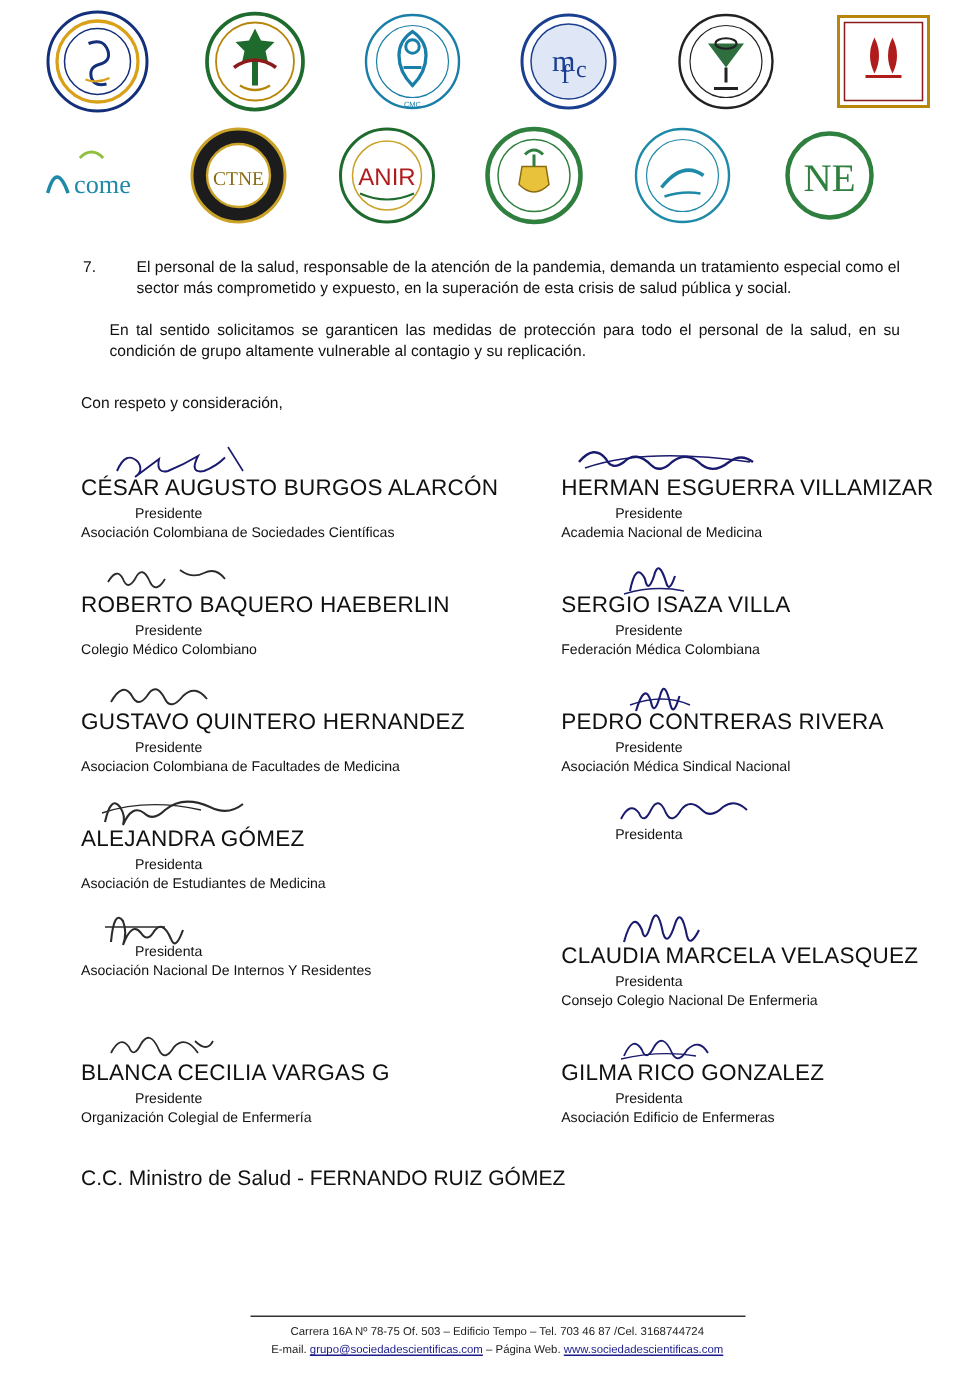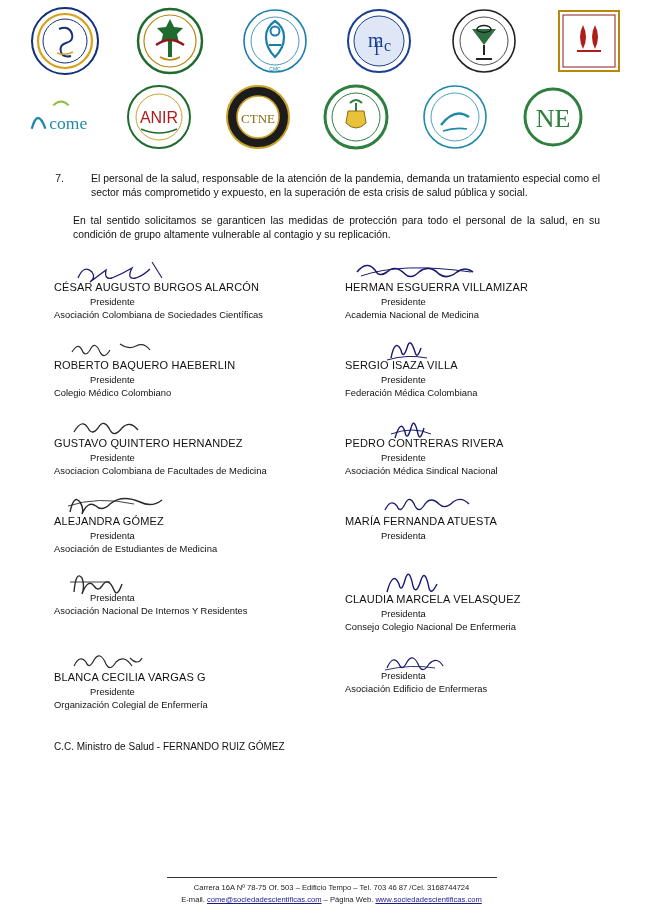--- a/index.html
+++ b/index.html
@@ -82,40 +82,40 @@
   .sig-ink {
     position: absolute;
     top: -2px;
     left: 6px;
     height: 32px;
     width: 180px;
     overflow: visible;
     pointer-events: none;
   }
   .sig-name {
-    font-size: 11px;
+    font-size: 15px;
     letter-spacing: .15px;
     color: #111;
     white-space: nowrap;
   }
   .sig-role {
     font-size: 9.4px;
     color: #111;
     padding-left: 36px;
   }
   .sig-org {
     font-size: 9.4px;
     color: #111;
     white-space: nowrap;
   }
 
   .cc-line {
     margin-top: 16px;
     padding-left: 4px;
-    font-size: 10px;
+    font-size: 14px;
     color: #111;
   }
 
   
   .footer {
     position: absolute;
     left: 13px;
     right: 0;
     bottom: 14px;
     text-align: center;
@@ -212,32 +212,32 @@
     <div class="logo">
       <svg width="76" height="52" viewBox="0 0 76 52">
         <path d="M8 38 q6 -22 14 0" fill="none" stroke="#1f8aa8" stroke-width="2.4"></path>
         <text x="26" y="38" font-size="18" fill="#1f8aa8" font-family="Liberation Serif, serif">come</text>
         <path d="M30 14 q8 -8 16 0" fill="none" stroke="#8fbf3f" stroke-width="2"></path>
       </svg>
     </div>
 
     <div class="logo">
       <svg width="72" height="72" viewBox="0 0 72 72">
+        <circle cx="36" cy="36" r="31" fill="#1c1c1c" stroke="#c9a227" stroke-width="2"></circle>
+        <circle cx="36" cy="36" r="21" fill="#ffffff" stroke="#c9a227" stroke-width="1.6"></circle>
+        <text x="36" y="42" font-size="13" text-anchor="middle" fill="#8b6b12" font-family="Liberation Serif, serif">CTNE</text>
+      </svg>
+    </div>
+
+    <div class="logo">
+      <svg width="72" height="72" viewBox="0 0 72 72">
         <circle cx="36" cy="36" r="31" fill="#ffffff" stroke="#1f6b2e" stroke-width="2"></circle>
         <circle cx="36" cy="36" r="23" fill="#ffffff" stroke="#c9a227" stroke-width="1"></circle>
         <text x="36" y="42" font-size="16" text-anchor="middle" fill="#b01c1c" font-family="Liberation Sans, sans-serif">ANIR</text>
         <path d="M18 48 q18 8 36 0" fill="none" stroke="#1f6b2e" stroke-width="1.4"></path>
-      </svg>
-    </div>
-
-    <div class="logo">
-      <svg width="72" height="72" viewBox="0 0 72 72">
-        <circle cx="36" cy="36" r="31" fill="#1c1c1c" stroke="#c9a227" stroke-width="2"></circle>
-        <circle cx="36" cy="36" r="21" fill="#ffffff" stroke="#c9a227" stroke-width="1.6"></circle>
-        <text x="36" y="42" font-size="13" text-anchor="middle" fill="#8b6b12" font-family="Liberation Serif, serif">CTNE</text>
       </svg>
     </div>
 
     <div class="logo">
       <svg width="72" height="72" viewBox="0 0 72 72">
         <circle cx="36" cy="36" r="31" fill="#ffffff" stroke="#2f7f3f" stroke-width="3"></circle>
         <circle cx="36" cy="36" r="24" fill="#ffffff" stroke="#2f7f3f" stroke-width="1"></circle>
         <path d="M26 42 q10 10 20 0 l-2 -12 h-16 z" fill="#e8c23a" stroke="#8b6b12" stroke-width="1"></path>
         <path d="M36 30 v-8" stroke="#2f7f3f" stroke-width="2"></path>
         <path d="M30 22 q6 -6 12 0" fill="none" stroke="#2f7f3f" stroke-width="2"></path>
@@ -265,20 +265,21 @@
 
 <div class="content">
 
   <div class="numbered">
     <div class="num">7.</div>
     <div class="txt">El personal de la salud, responsable de la atención de la pandemia, demanda un tratamiento especial como el sector más comprometido y expuesto, en la superación de esta crisis de salud pública y social.</div>
   </div>
 
   <div class="para">En tal sentido solicitamos se garanticen las medidas de protección para todo el personal de la salud, en su condición de grupo altamente vulnerable al contagio y su replicación.</div>
 
+  <div class="closing">Con respeto y consideración,</div>
 
   <div class="sig-grid">
 
     <div class="sig-block">
       <svg class="sig-ink" viewBox="0 0 180 32">
         <path d="M18 24 q6 -14 14 -6 q4 6 -2 10 q8 -6 16 -12 q-2 10 6 8 q10 -4 20 -10 q-6 12 4 10 q8 -3 14 -9" fill="none" stroke="#1a1a6e" stroke-width="1.3"></path>
         <path d="M92 8 l10 16" fill="none" stroke="#1a1a6e" stroke-width="1.1"></path>
       </svg>
       <div class="sig-name">CÉSAR AUGUSTO BURGOS ALARCÓN</div>
       <div class="sig-role">Presidente</div>
@@ -341,21 +342,20 @@
       </svg>
       <div class="sig-name">ALEJANDRA GÓMEZ</div>
       <div class="sig-role">Presidenta</div>
       <div class="sig-org">Asociación de Estudiantes de Medicina</div>
     </div>
 
     <div class="sig-block">
       <svg class="sig-ink" viewBox="0 0 180 32">
         <path d="M34 22 q6 -12 12 -4 q3 8 8 -2 q5 -10 10 2 q4 8 10 -2 q6 -8 14 0 q6 6 14 -2 q8 -6 16 2" fill="none" stroke="#1a1a6e" stroke-width="1.3"></path>
       </svg>
-      <div class="sig-name">MARÍA FERNANDA ATUESTA</div>
       <div class="sig-role">Presidenta</div>
     </div>
 
     <div class="sig-block">
       <svg class="sig-ink" viewBox="0 0 180 32">
         <path d="M14 26 q2 -22 8 -14 q3 8 0 16 q6 -16 12 -8 q4 6 8 0 q6 -10 12 4 q3 8 8 -6" fill="none" stroke="#2b2b2b" stroke-width="1.4"></path>
         <path d="M10 16 h40" fill="none" stroke="#2b2b2b" stroke-width="0.9"></path>
       </svg>
       <div class="sig-role">Presidenta</div>
       <div class="sig-org">Asociación Nacional De Internos Y  Residentes</div>
@@ -378,29 +378,30 @@
       <div class="sig-name">BLANCA CECILIA VARGAS G</div>
       <div class="sig-role">Presidente</div>
       <div class="sig-org">Organización Colegial de Enfermería</div>
     </div>
 
     <div class="sig-block">
       <svg class="sig-ink" viewBox="0 0 180 32">
         <path d="M36 24 q6 -14 12 -4 q3 8 8 -2 q6 -10 12 4 q4 8 10 -2 q8 -8 14 2" fill="none" stroke="#1a1a6e" stroke-width="1.2"></path>
         <path d="M34 26 q26 -6 50 -2" fill="none" stroke="#1a1a6e" stroke-width="0.9"></path>
       </svg>
+      <div class="sig-name">GILMA RICO GONZALEZ</div>
       <div class="sig-role">Presidenta</div>
       <div class="sig-org">Asociación Edificio de Enfermeras</div>
     </div>
 
   </div>
 
   <div class="cc-line">C.C. Ministro de Salud  -  FERNANDO RUIZ GÓMEZ</div>
 
 </div>
 
 <div class="footer">
   <div class="rule"></div>
   <div>Carrera 16A Nº 78-75 Of. 503 – Edificio Tempo – Tel.  703 46 87 /Cel. 3168744724</div>
   <div>
-    <span>E-mail. </span><span class="link">come@sociedadescientificas.com</span><span> – Página Web. </span><span class="link">www.sociedadescientificas.com</span>
+    <span>E-mail. </span><span class="link">grupo@sociedadescientificas.com</span><span> – Página Web. </span><span class="link">www.sociedadescientificas.com</span>
   </div>
 </div>
 
 </body></html>

